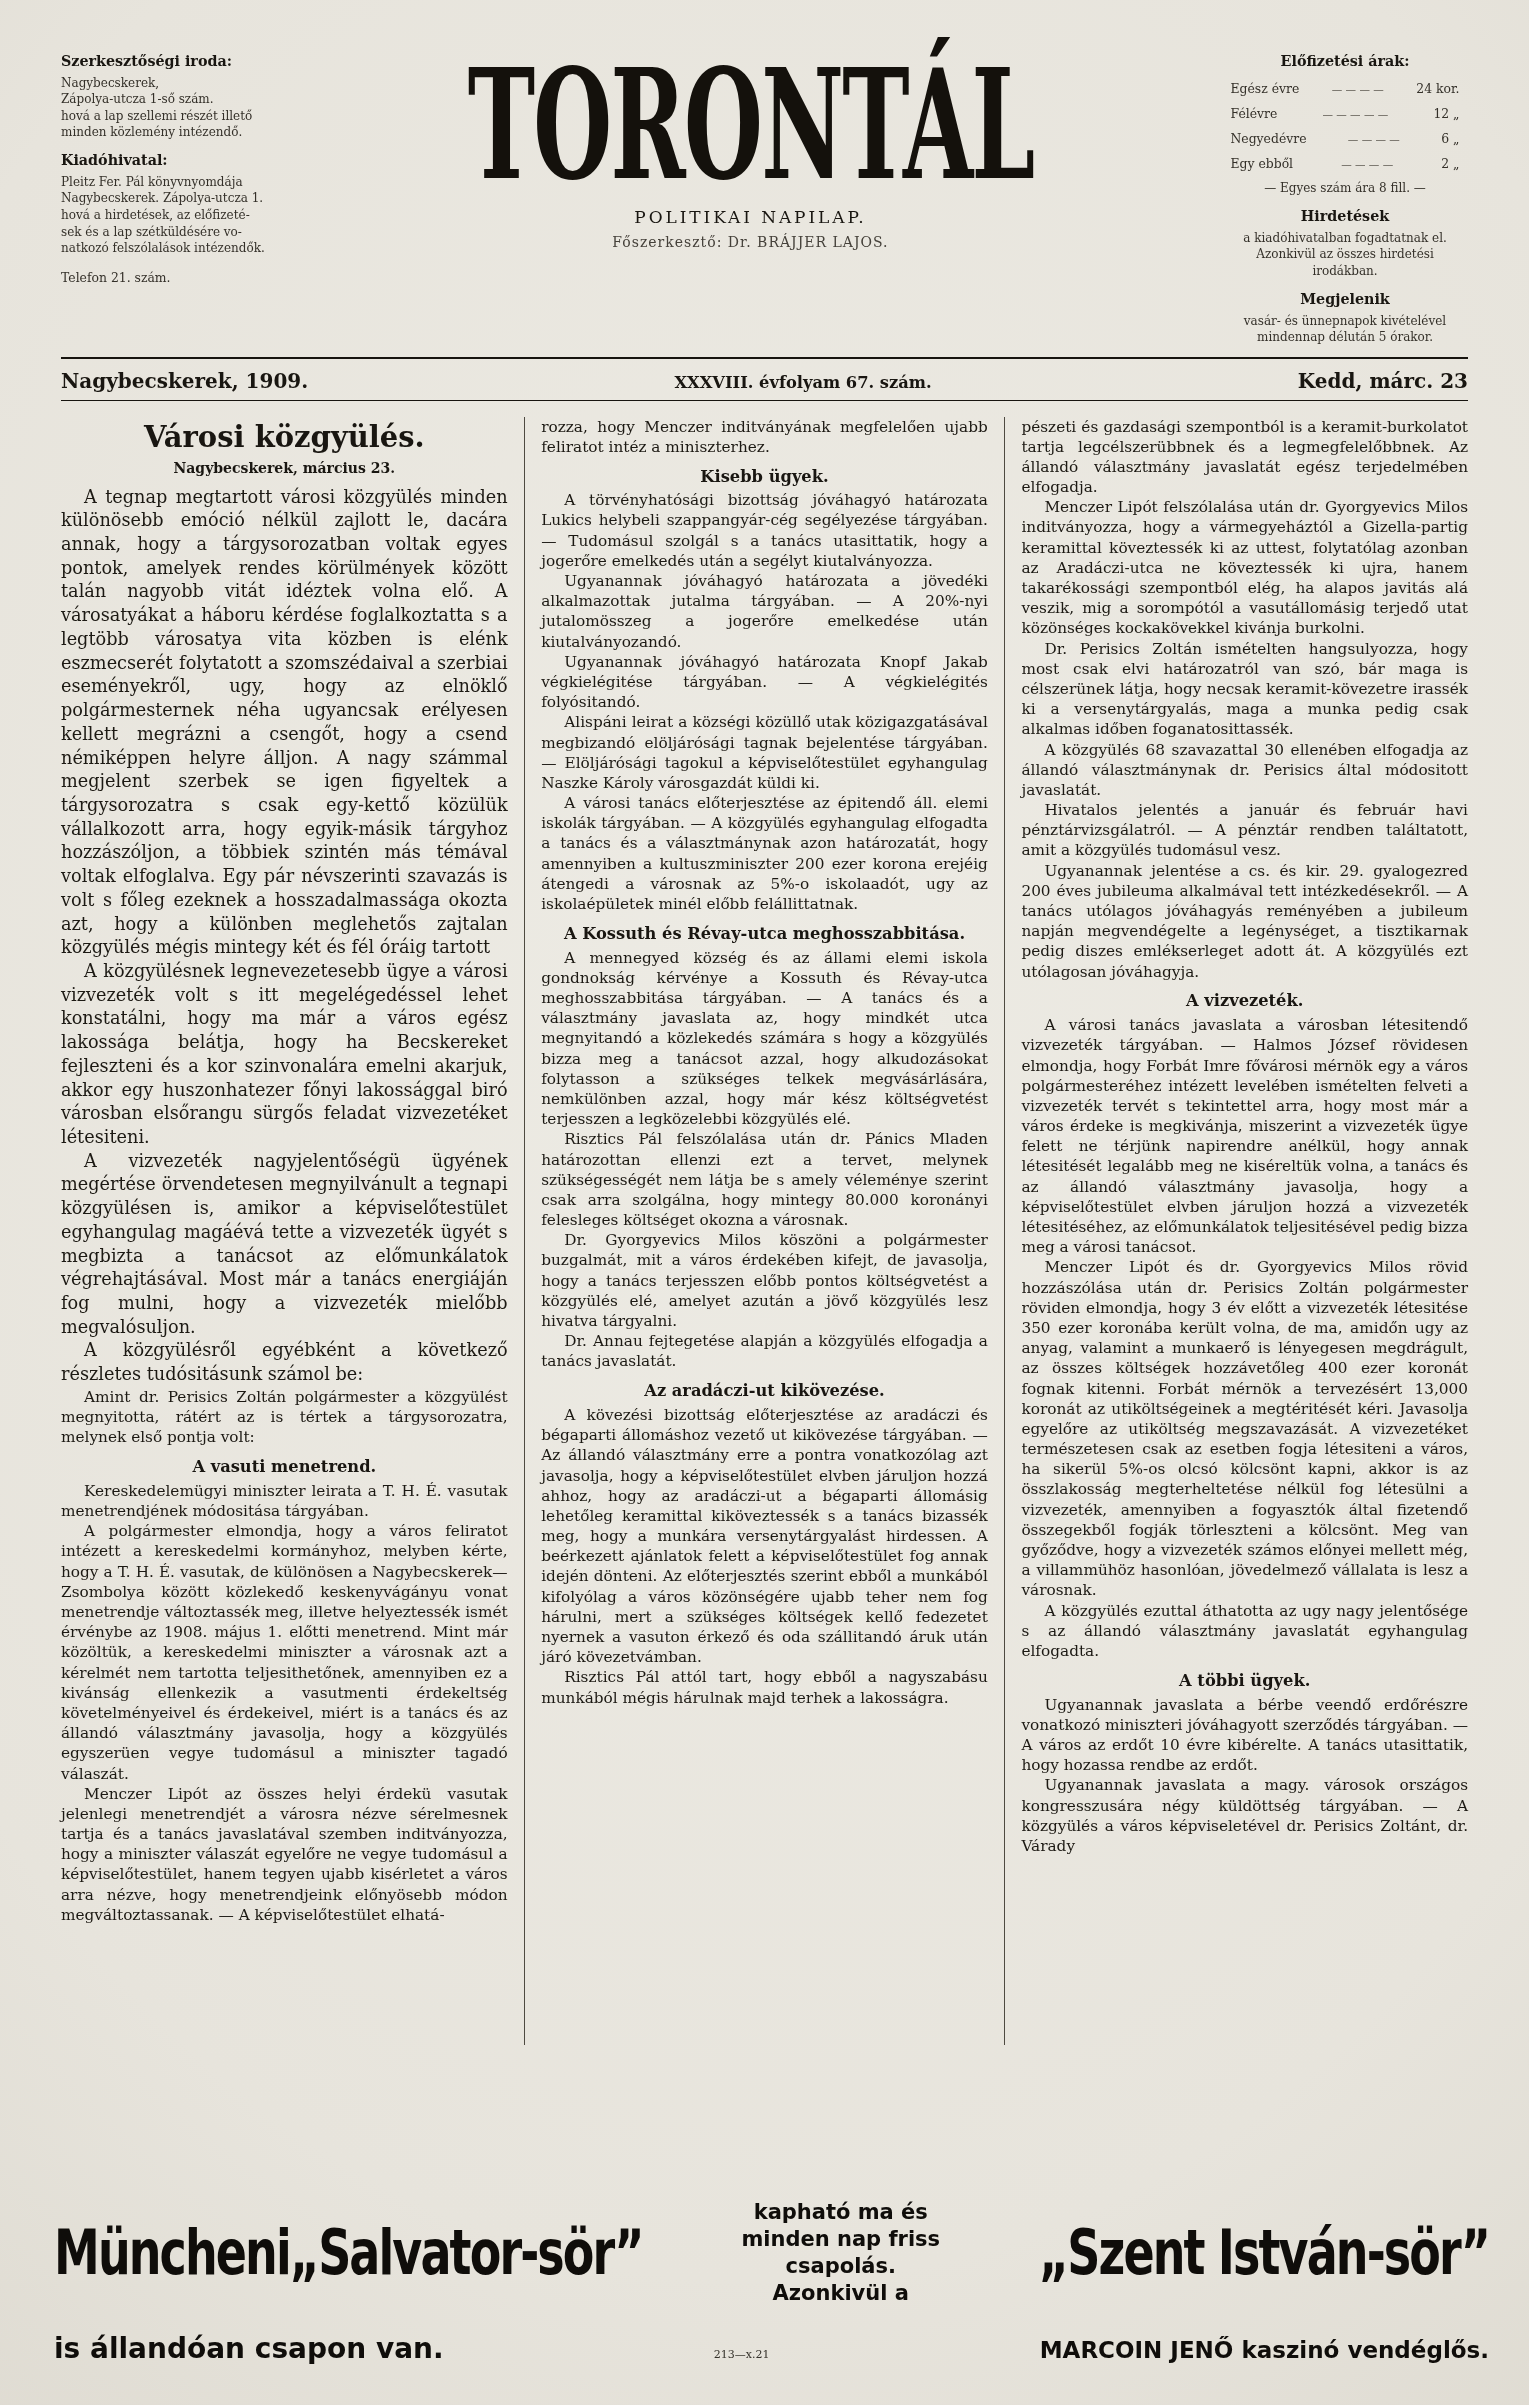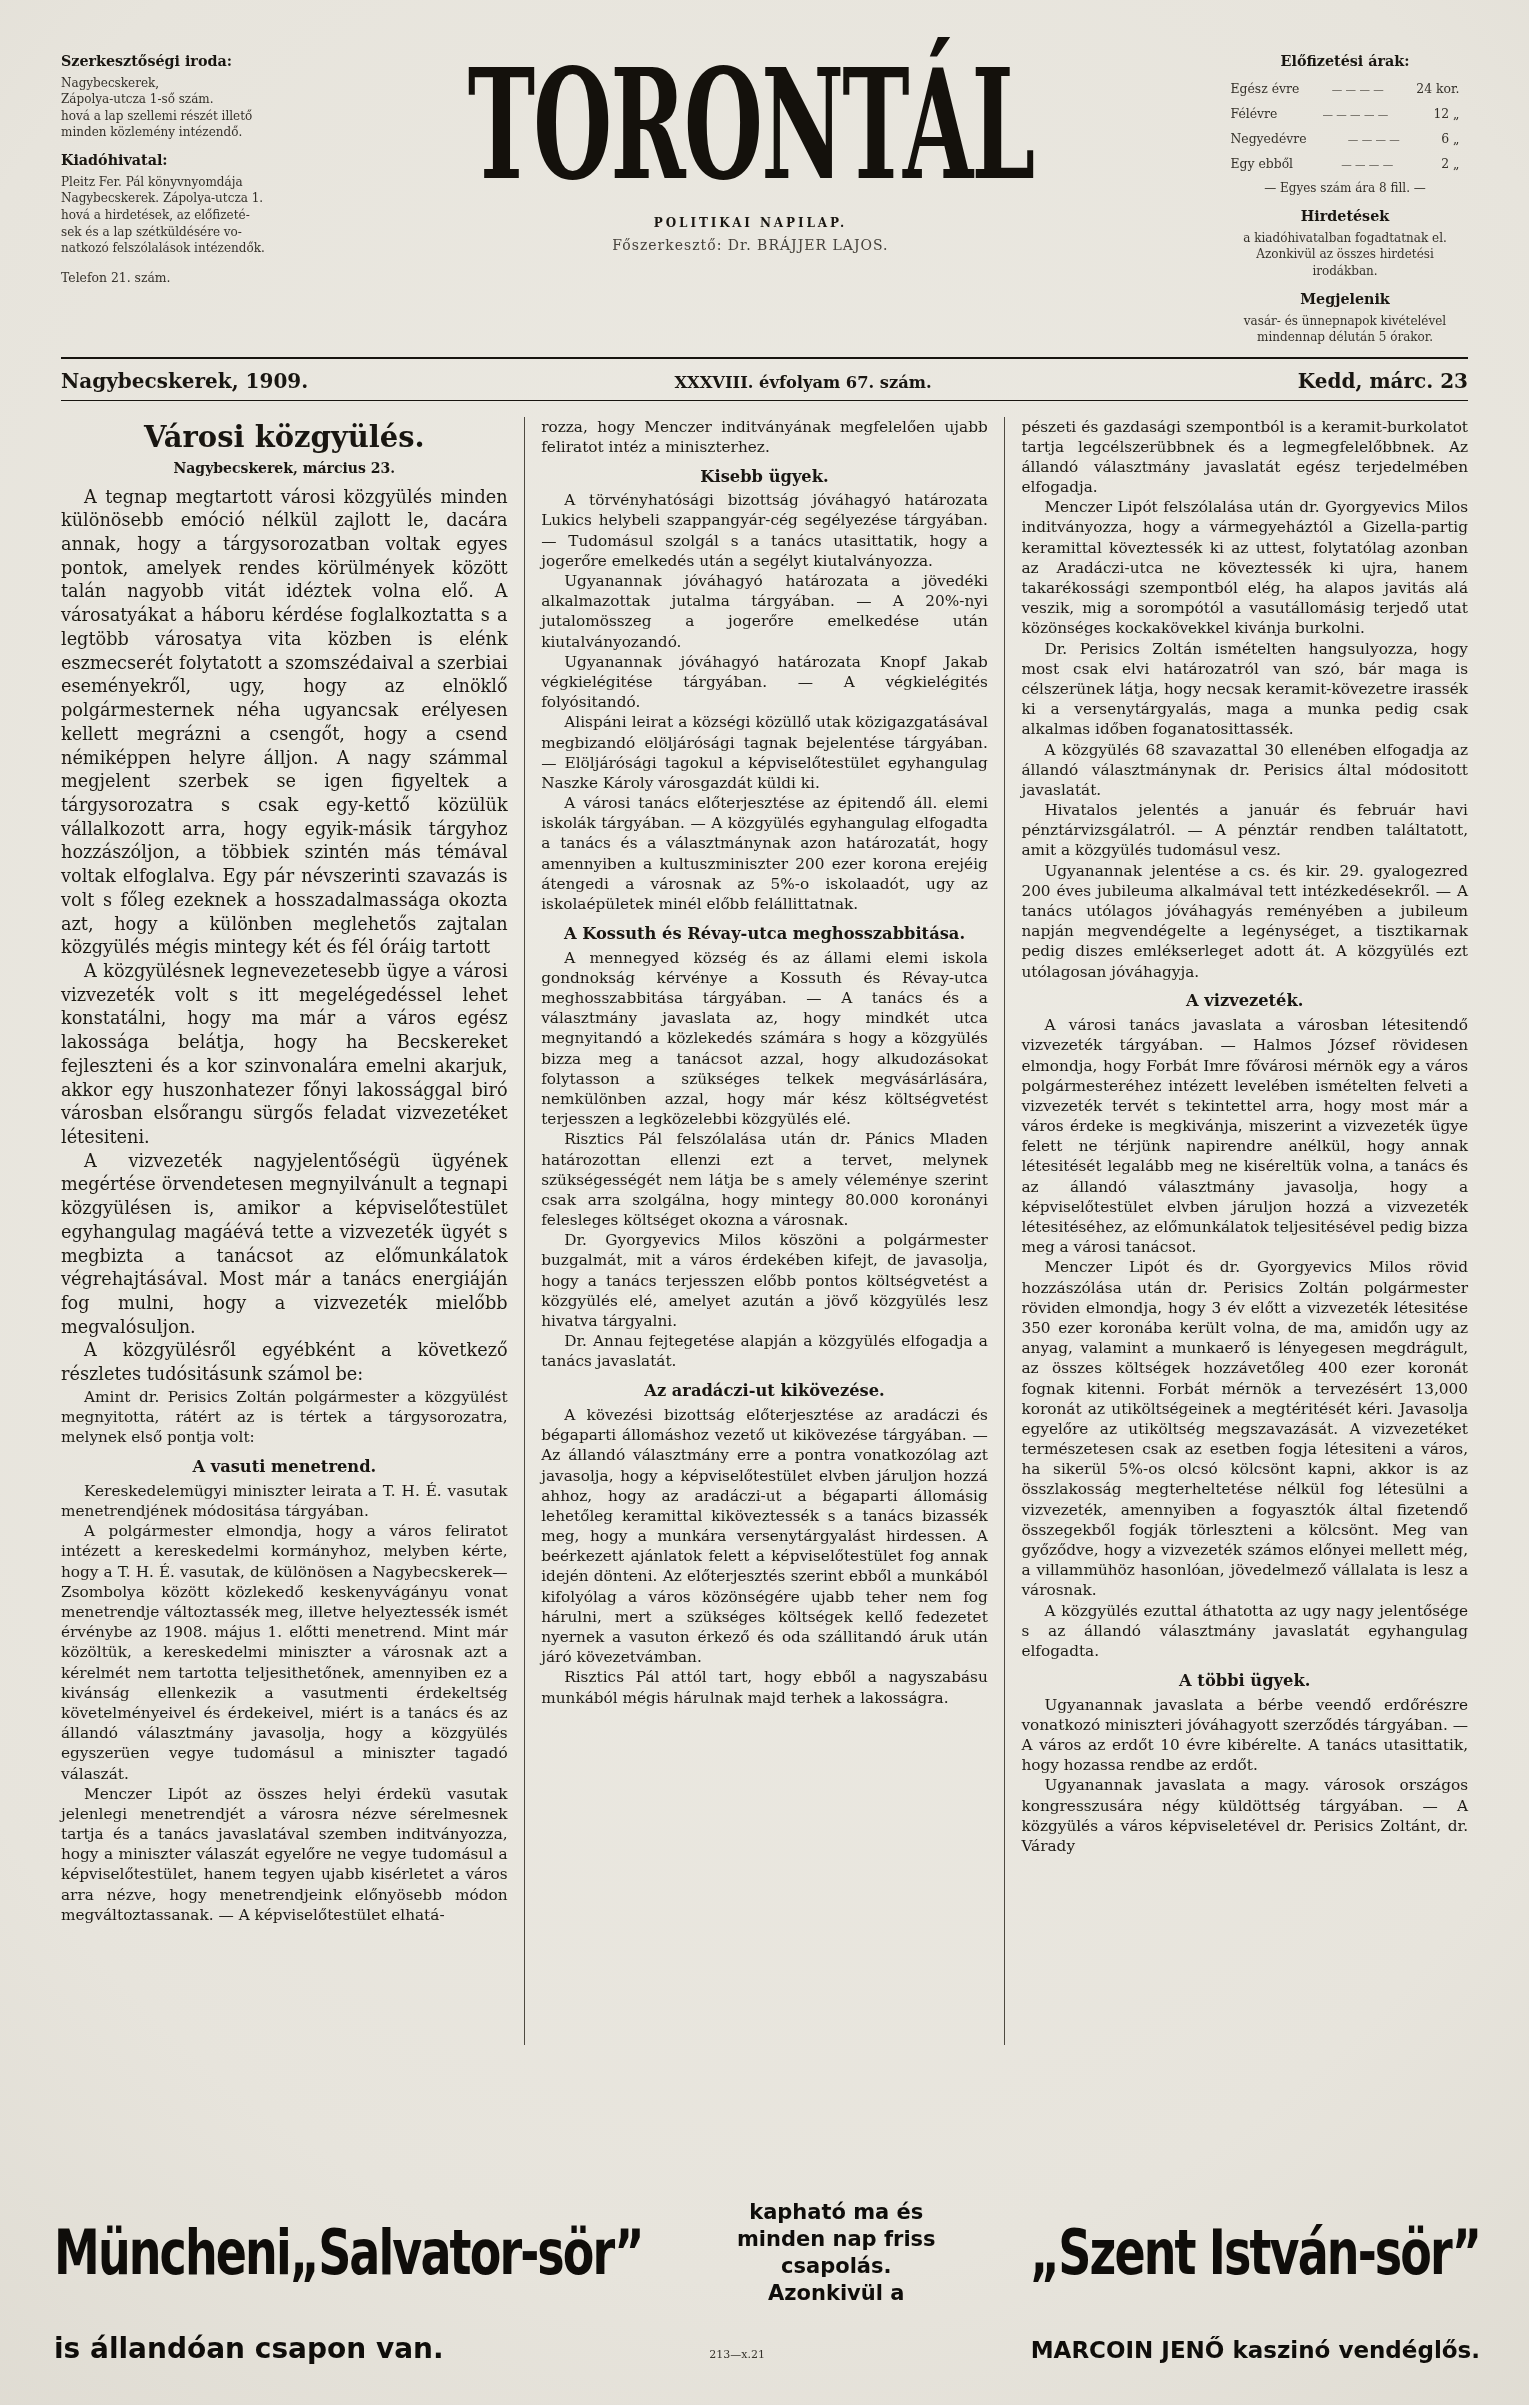--- a/index.html
+++ b/index.html
@@ -12,21 +12,21 @@
   .masthead{display:flex;justify-content:space-between;align-items:flex-start;padding:52px 61px 11.5px}
   .mast-left{width:256px;font-size:12px;line-height:1.38;color:#343029}
   .mast-right{width:289px;text-align:center;font-size:12px;line-height:1.38;color:#343029}
   .mast-heading{font-weight:bold;font-size:14.3px;color:#191611;margin-bottom:2.9px}
   .mt{margin-top:10.5px}
   .mast-line{font-size:12px}
   .mast-phone{margin-top:12.4px;font-size:12.4px}
   .mast-center{flex:0 0 631px;text-align:center}
   .paper-title{font-size:151px;line-height:.98;font-weight:bold;letter-spacing:-2.9px;white-space:nowrap;
                transform:scaleX(.60);transform-origin:50% 0;color:#14110c}
-  .paper-subtitle{font-weight:bold;font-size:12px;letter-spacing:2.9px;margin-top:16px}
+  .paper-subtitle{font-weight:normal;font-size:17px;letter-spacing:2.9px;margin-top:7px}
   .paper-editor{font-size:14px;color:#45413a;margin-top:6.7px;letter-spacing:1px}
   .sub-row{display:flex;justify-content:space-between;align-items:baseline;width:229px;margin:8px auto;font-size:12.4px}
   .sub-label{white-space:nowrap}
   .sub-dashes{flex:1;text-align:center;color:#5a564e;overflow:hidden;white-space:nowrap;padding:0 3.8px;font-size:10.5px}
   .sub-value{white-space:nowrap}
   .single-copy{font-size:12px;margin-top:2.9px}
   
   .rule{margin:0 61px;background:#17140f}
   .rule-2{height:1.9px}
   .rule-1{height:1px}
@@ -40,21 +40,21 @@
   .col:first-child{padding-left:0}
   .col:last-child{padding-right:0}
   .col + .col{border-left:1px solid #4e4a41}
   .art-heading{font-size:29px;text-align:center;font-weight:bold;margin:3.8px 0 5.7px}
   .art-byline{font-size:14px;text-align:center;font-weight:bold;margin-bottom:9.6px}
   .art-subheading{font-size:16.3px;text-align:center;font-weight:bold;margin:9.6px 0 4.8px}
   .art-para{font-size:15.3px;line-height:1.32;text-align:justify;text-indent:23px;color:#1c1913}
   .art-para.lede{font-size:17.7px;line-height:1.34}
   .art-para.noindent{text-indent:0}
   
-  .advert{position:absolute;left:54px;right:49px;top:2199px;color:#0f0d0a}
+  .advert{position:absolute;left:54px;right:40px;top:2199px;color:#0f0d0a}
   .ad-row{display:flex;justify-content:space-between;align-items:center}
   .ad-big{font-family:"DejaVu Sans","Liberation Sans",sans-serif;font-weight:bold;font-size:46px;
           letter-spacing:-1.9px;white-space:nowrap;transform:scaleY(1.35);transform-origin:50% 55%}
   .ad-center{width:243px;text-align:center;font-family:"DejaVu Sans","Liberation Sans",sans-serif;
              font-weight:bold;font-size:21px;line-height:1.28}
   .ad-row2{display:flex;justify-content:space-between;align-items:baseline;margin-top:25px}
   .ad-tap{font-family:"DejaVu Sans","Liberation Sans",sans-serif;font-weight:bold;font-size:28px}
   .ad-ref{font-size:11px;color:#35322b}
   .ad-owner{font-family:"DejaVu Sans","Liberation Sans",sans-serif;font-weight:bold;font-size:23px}
 </style>

